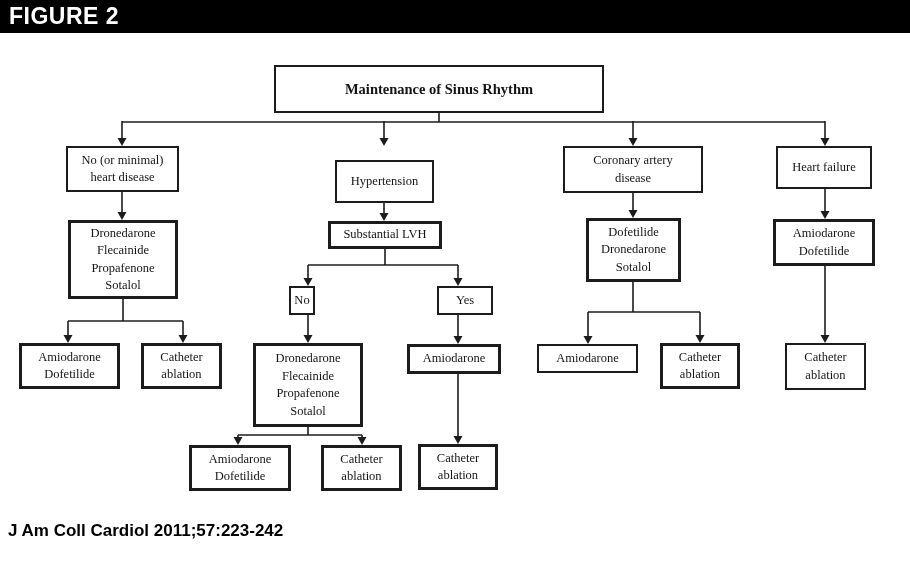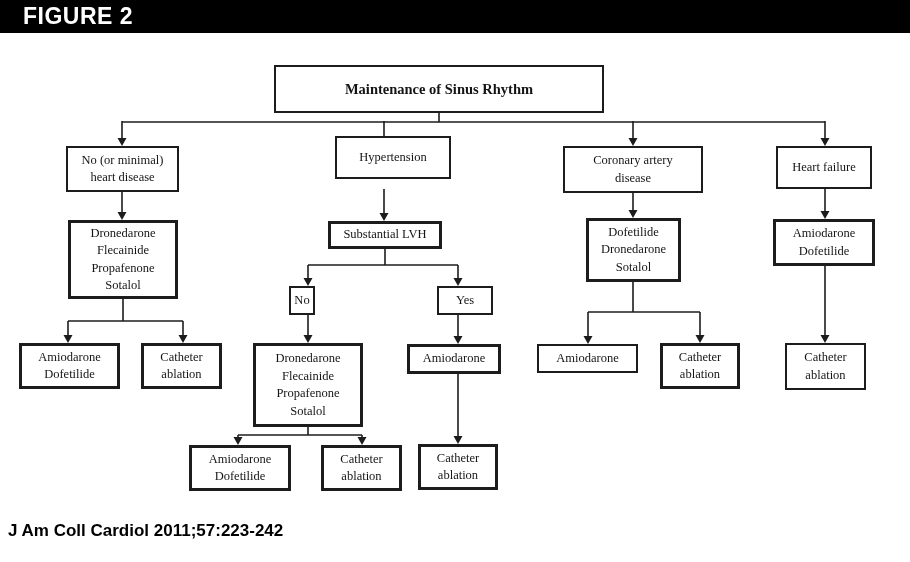--- a/index.html
+++ b/index.html
@@ -6,21 +6,21 @@
   .page {
     position: relative; width: 910px; height: 562px; background: #ffffff;
     font-family: "Liberation Serif", "DejaVu Serif", serif; overflow: hidden;
   }
   .figbar {
     position: absolute; left: 0; top: 0; width: 910px; height: 33px;
     background: #000000; display: flex; align-items: center;
   }
   .figbar .figlabel {
     color: #ffffff; font-family: "Liberation Sans", "DejaVu Sans", sans-serif;
-    font-weight: bold; font-size: 23px; margin-left: 23px; letter-spacing: 0.5px;
+    font-weight: bold; font-size: 23px; margin-left: 9px; letter-spacing: 0.5px;
   }
   svg.connectors { position: absolute; left: 0; top: 0; }
   .node {
     position: absolute; box-sizing: border-box; background: #ffffff;
     border: 2px solid #1c1c1c; display: flex; align-items: center; justify-content: center;
     text-align: center; white-space: pre-line; color: #141414;
     font-size: 12.5px; line-height: 1.4; padding: 1px 2px;
   }
   .node.thick { border-width: 3px; }
   .node.title { font-weight: bold; font-size: 14.5px; }
@@ -107,21 +107,21 @@
 heart disease</div>
   <div class="node thick" style="left:68px;top:220px;width:110px;height:79px">Dronedarone
 Flecainide
 Propafenone
 Sotalol</div>
   <div class="node thick" style="left:19px;top:343px;width:101px;height:46px">Amiodarone
 Dofetilide</div>
   <div class="node thick" style="left:141px;top:343px;width:81px;height:46px">Catheter
 ablation</div>
 
-  <div class="node" style="left:335px;top:136px;width:116px;height:43px">Hypertension</div>
+  <div class="node" style="left:335px;top:160px;width:99px;height:43px">Hypertension</div>
   <div class="node thick" style="left:328px;top:221px;width:114px;height:28px">Substantial LVH</div>
   <div class="node" style="left:289px;top:286px;width:26px;height:29px">No</div>
   <div class="node" style="left:437px;top:286px;width:56px;height:29px">Yes</div>
   <div class="node thick" style="left:253px;top:343px;width:110px;height:84px">Dronedarone
 Flecainide
 Propafenone
 Sotalol</div>
   <div class="node thick" style="left:189px;top:445px;width:102px;height:46px">Amiodarone
 Dofetilide</div>
   <div class="node thick" style="left:321px;top:445px;width:81px;height:46px">Catheter

